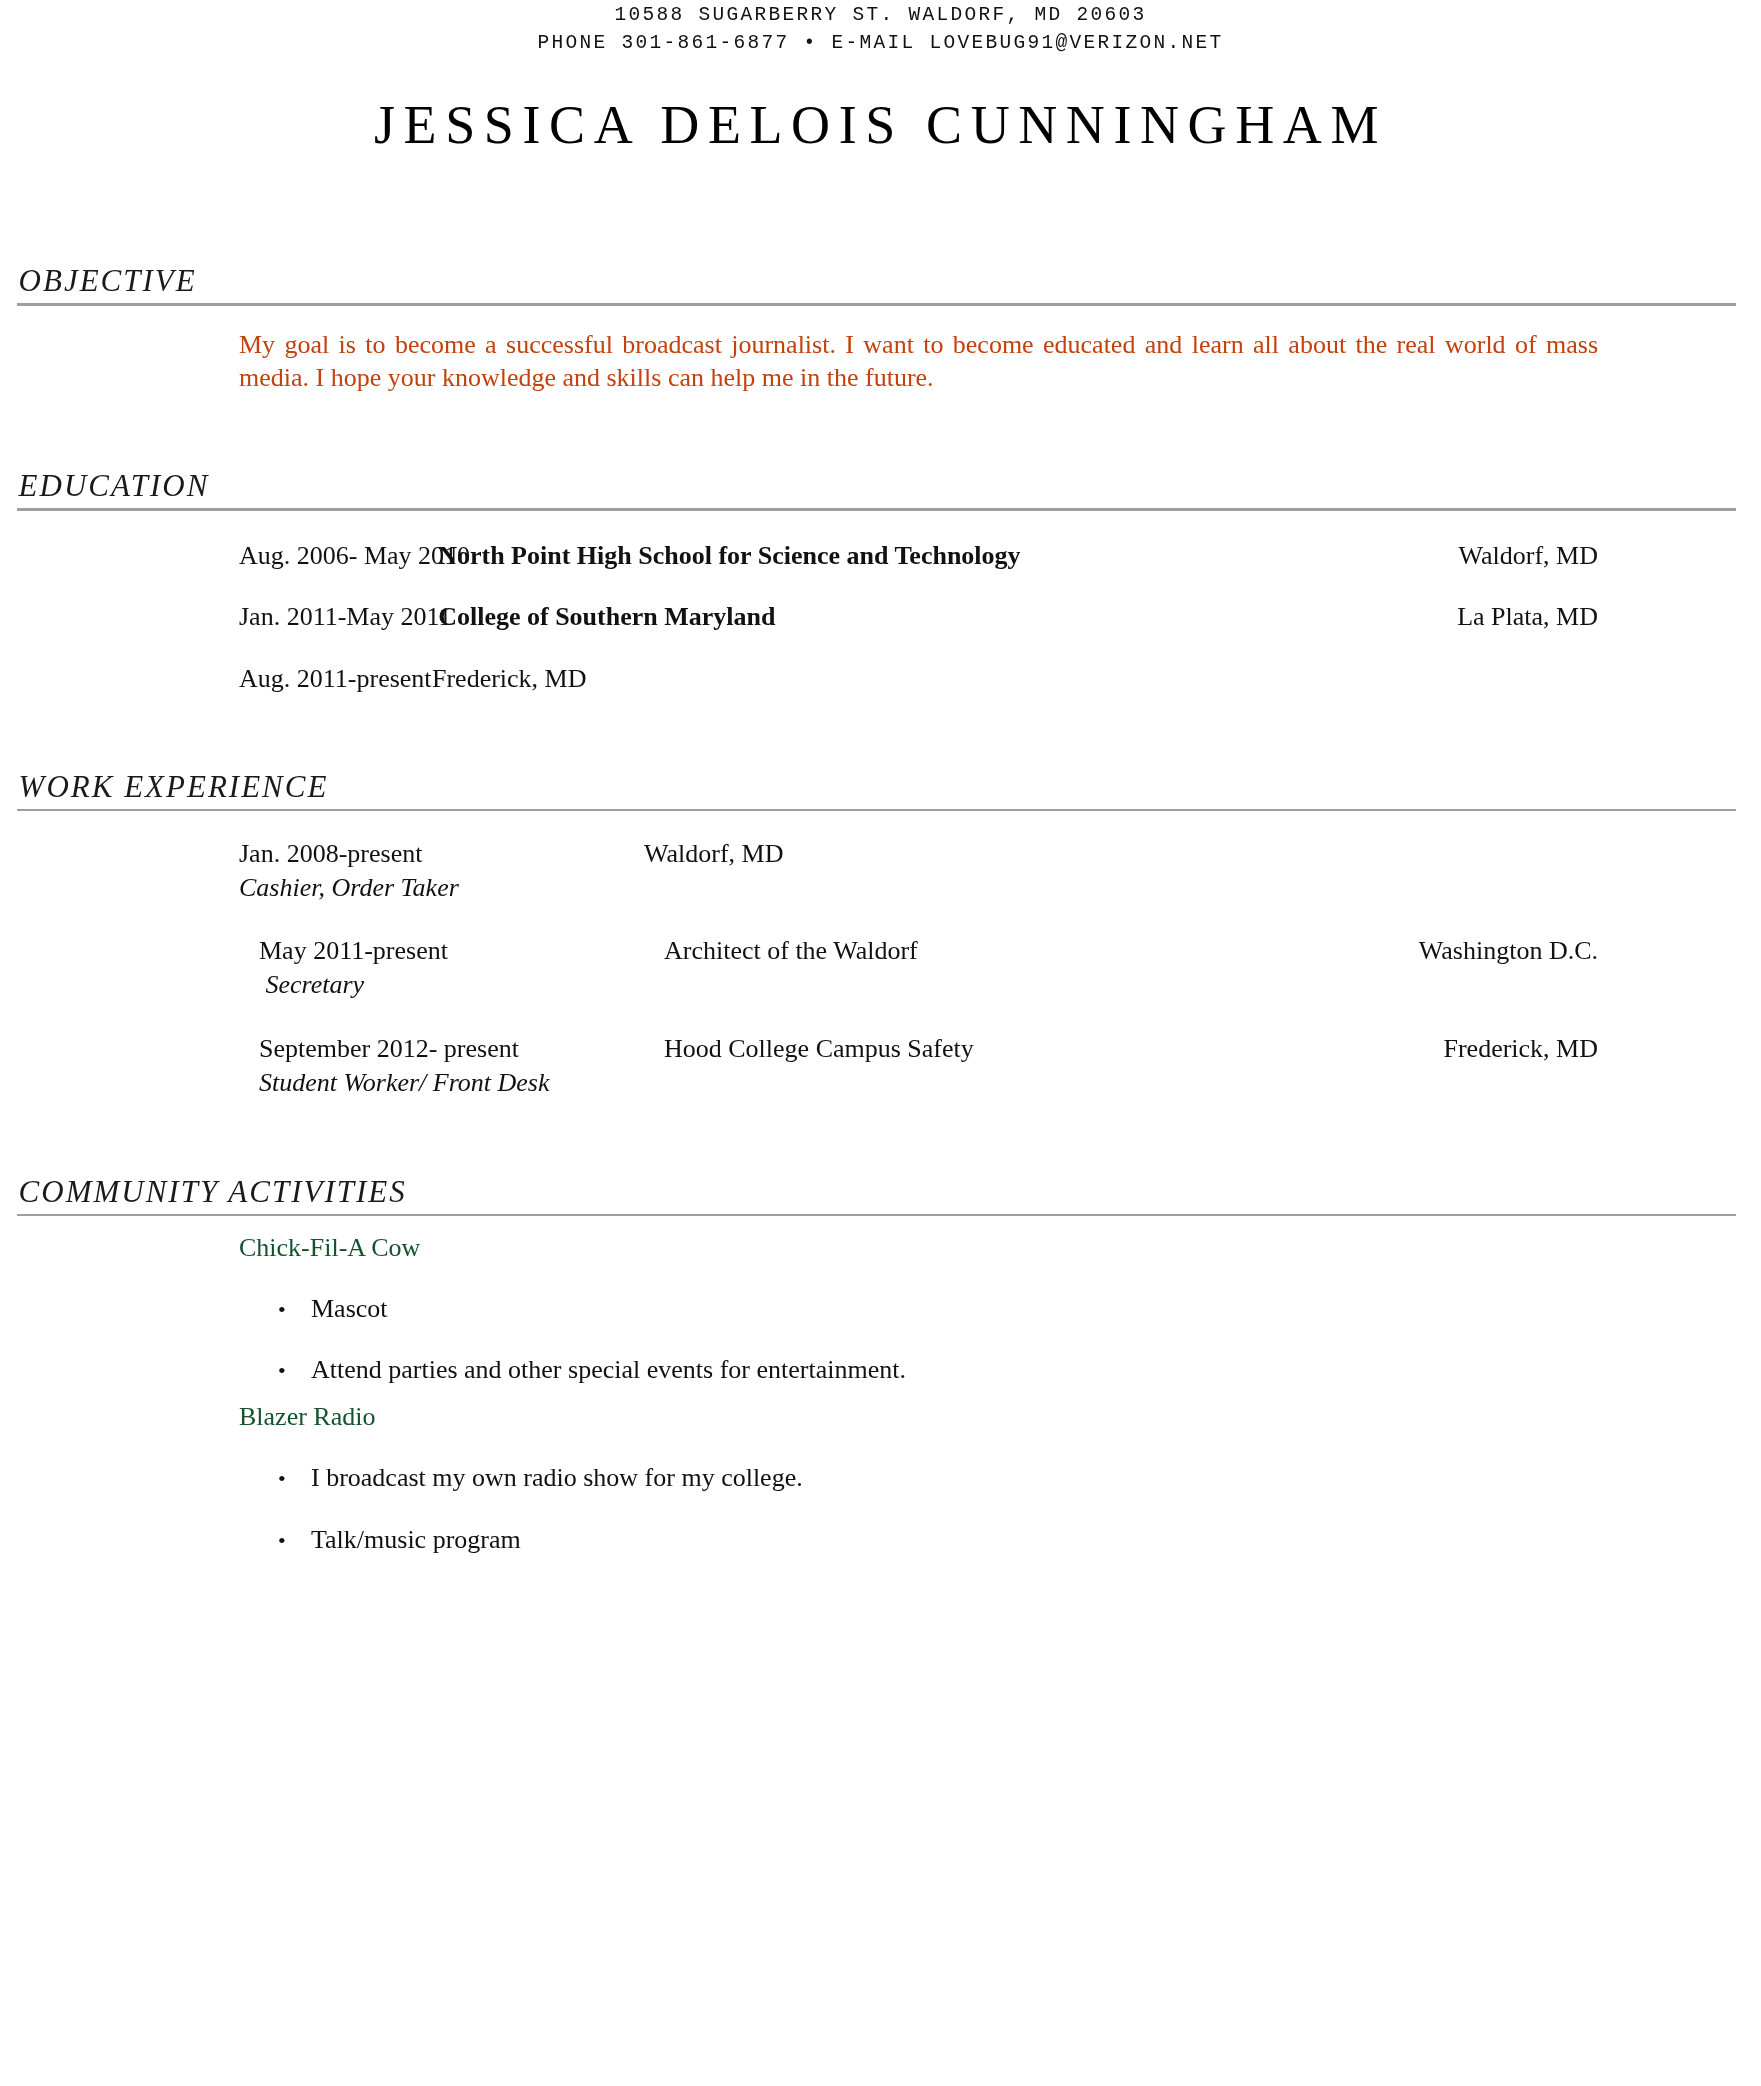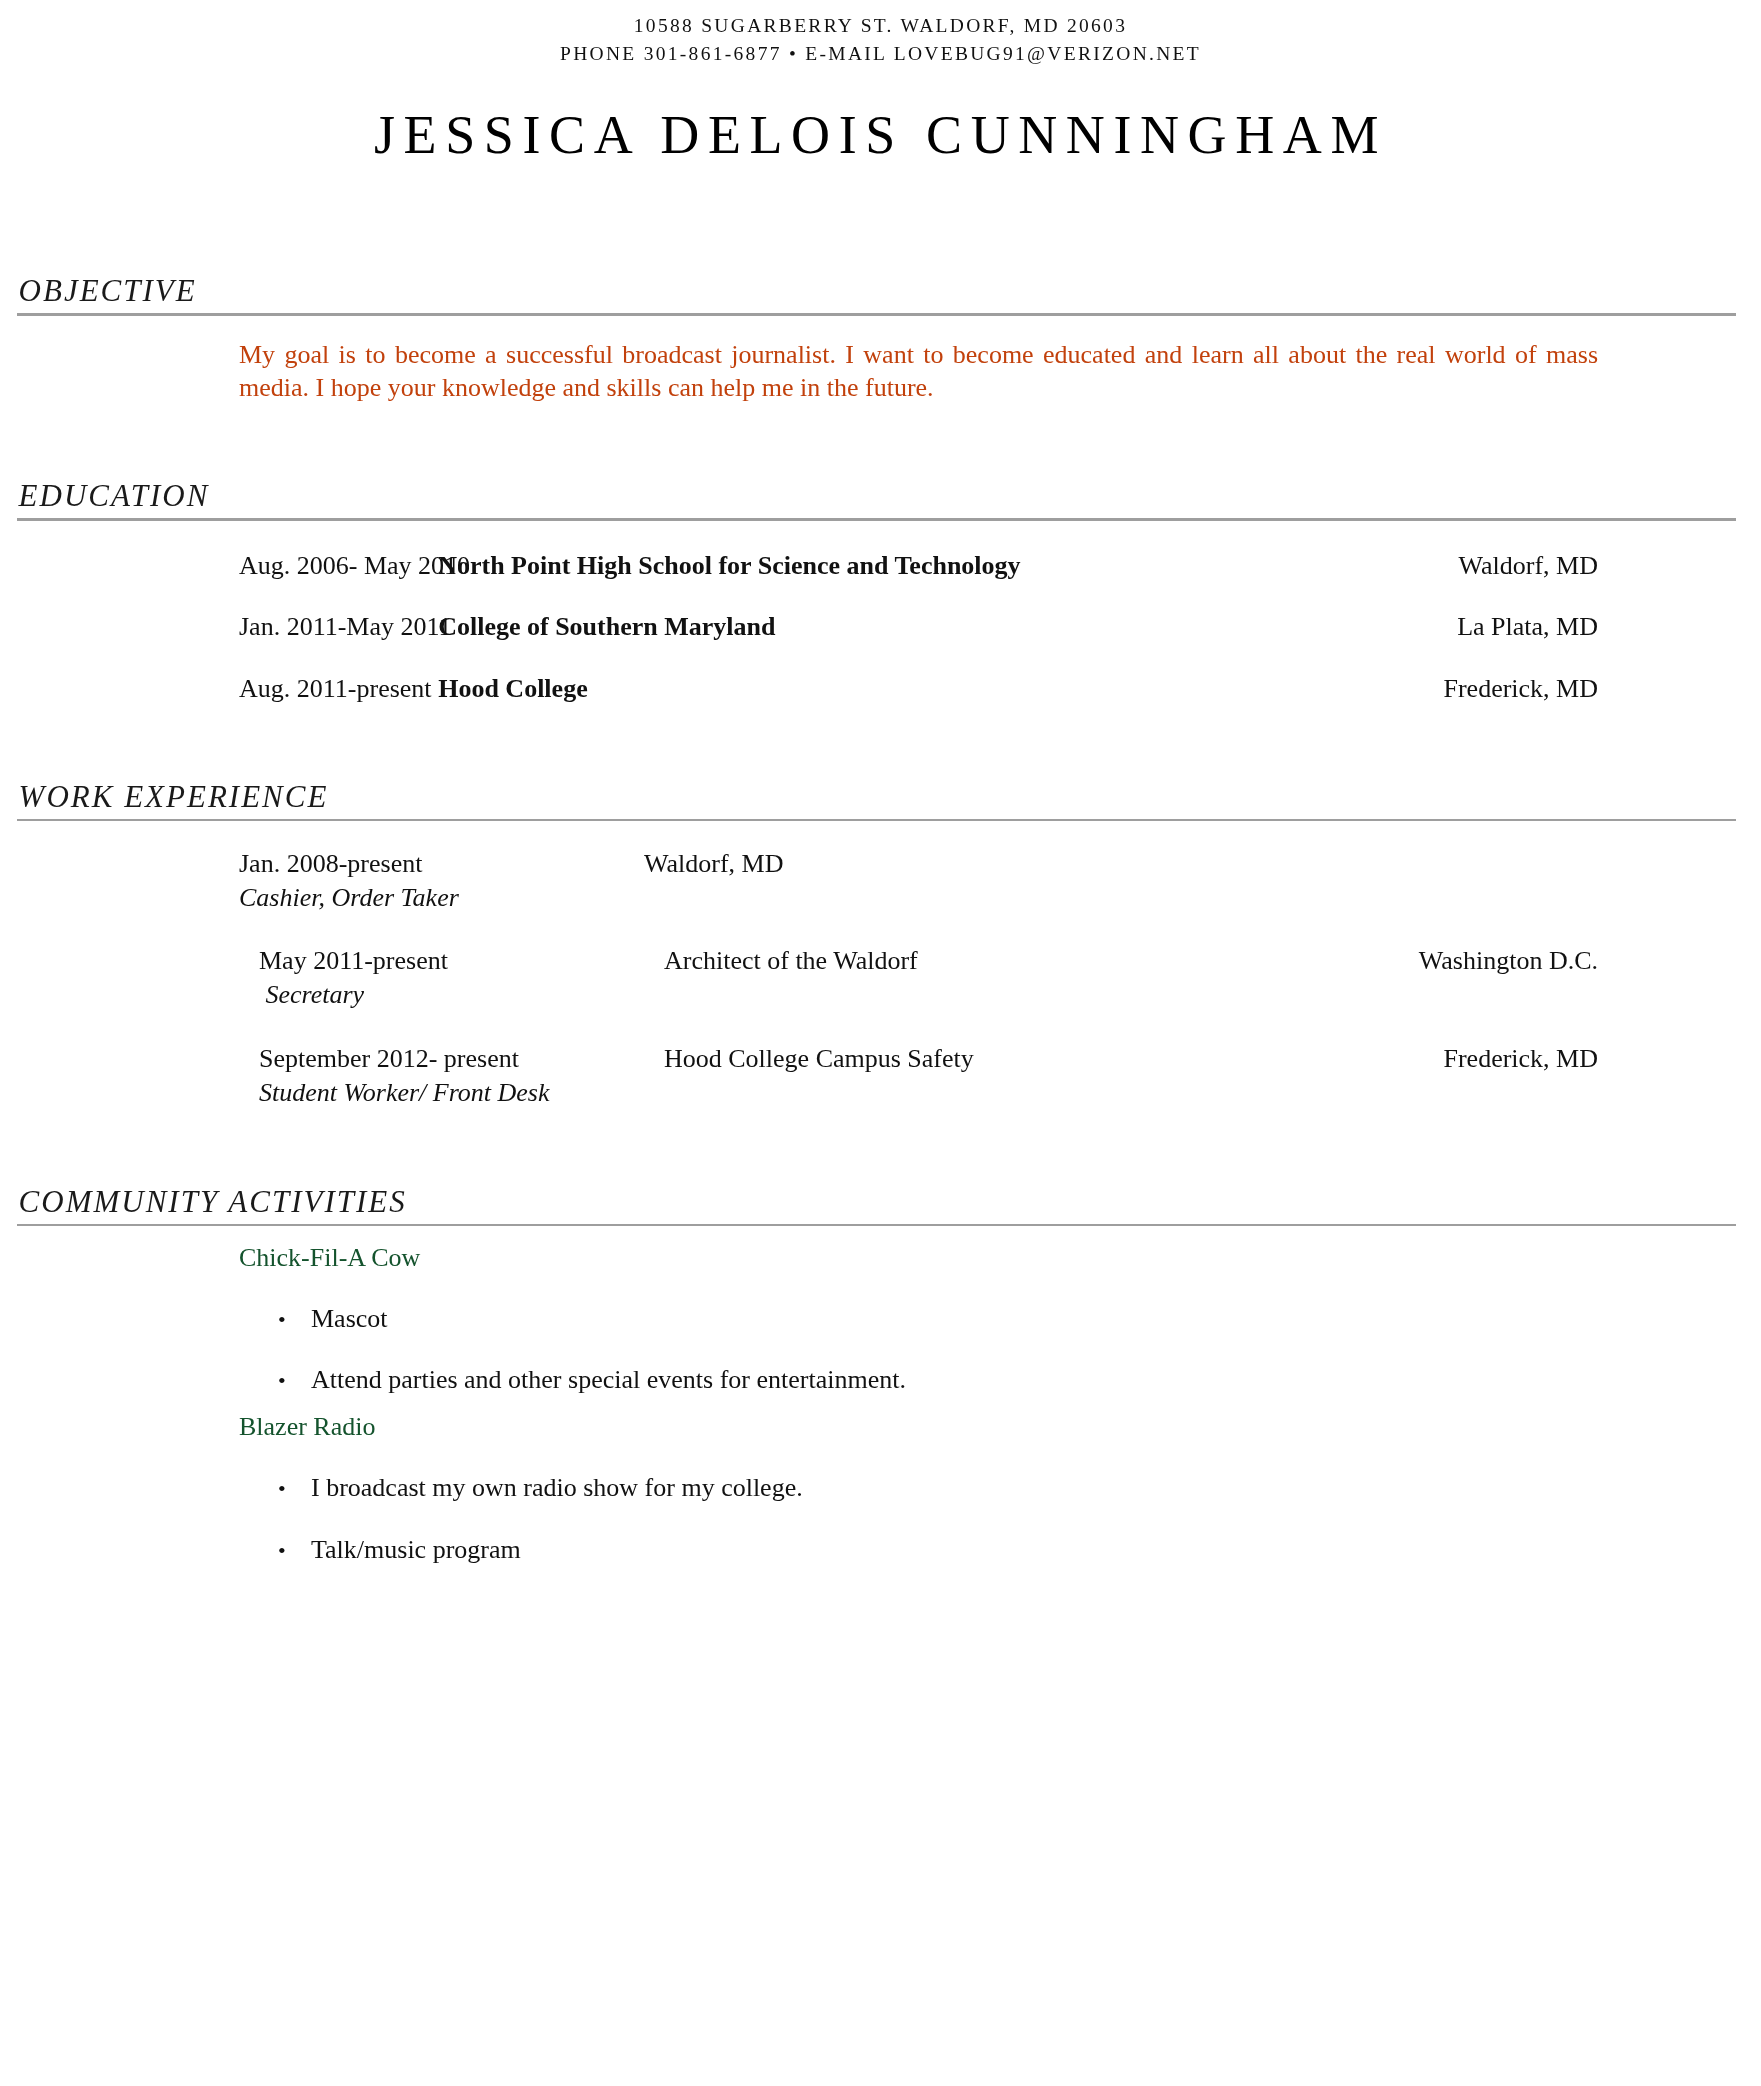--- a/index.html
+++ b/index.html
@@ -20,21 +20,22 @@
     width: 1761px;
     height: 2087px;
     box-sizing: border-box;
     padding: 0 17px;
     position: relative;
   }
 
   
   .contact-block {
     text-align: center;
-    padding-top: 12px;
+    padding-top: 2px;
+    font-family: Liberation Mono, monospace;
   }
   .contact-line {
     font-size: 19.5px;
     letter-spacing: 2.3px;
     line-height: 1.42;
     color: #111111;
     white-space: nowrap;
   }
 
   .candidate-name {
@@ -205,21 +206,20 @@
         <div class="entry-main">
           <span class="entry-date">Jan. 2011-May 2011</span>
           <span class="entry-org">College of Southern Maryland</span>
           <span class="entry-loc">La Plata, MD</span>
         </div>
       </div>
 
       <div class="entry edu">
         <div class="entry-main">
           <span class="entry-date">Aug. 2011-present</span>
-          <span class="entry-org">Hood College</span>
           <span class="entry-loc">Frederick, MD</span>
         </div>
       </div>
 
     </div>
   </div>
 
   <div class="section" id="section-work">
     <div class="section-heading">WORK EXPERIENCE</div>
     <div class="rule"></div>

